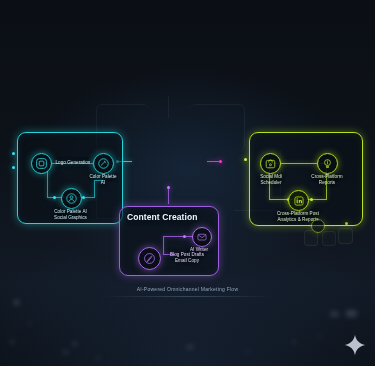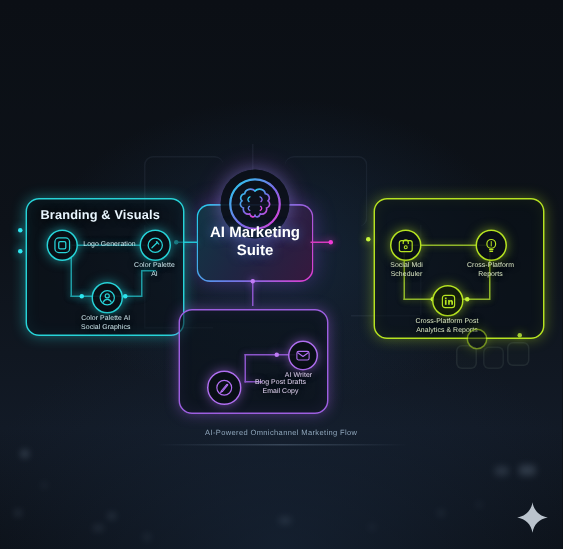--- a/index.html
+++ b/index.html
@@ -114,50 +114,29 @@
   <div class="bokeh sq" style="left:72px;top:342px;width:5px;height:4px;opacity:.20;"></div>
   <div class="bokeh sq" style="left:62px;top:350px;width:7px;height:4px;opacity:.14;"></div>
   <div class="bokeh sq" style="left:186px;top:345px;width:8px;height:4px;opacity:.17;"></div>
   <div class="bokeh" style="left:96px;top:356px;width:4px;height:4px;opacity:.16;"></div>
   <div class="bokeh" style="left:292px;top:340px;width:4px;height:4px;opacity:.14;"></div>
   <div class="bokeh sq" style="left:330px;top:311px;width:9px;height:6px;opacity:.18;"></div>
   <div class="bokeh sq" style="left:346px;top:310px;width:11px;height:7px;opacity:.22;"></div>
   <div class="bokeh" style="left:318px;top:335px;width:3px;height:3px;opacity:.16;"></div>
   <div class="bokeh" style="left:246px;top:350px;width:4px;height:3px;opacity:.12;"></div>
 
-  <div class="hub">
-    <div class="brain">
-      <svg width="46" height="46" viewBox="0 0 46 46">
-        <defs>
-          <linearGradient id="gbrain" x1="0" y1="0" x2="1" y2="1">
-            <stop offset="0%" stop-color="#22d3ee"></stop>
-            <stop offset="55%" stop-color="#7b6ae8"></stop>
-            <stop offset="100%" stop-color="#f23ad6"></stop>
-          </linearGradient>
-        </defs>
-        <circle cx="23" cy="23" r="16.5" fill="none" stroke="url(#gbrain)" stroke-width="1.5"></circle>
-        <path d="M23 13.5v19" stroke="url(#gbrain)" stroke-width="1.2" fill="none"></path>
-        <path d="M23 14.3c-2.2-2.1-6.4-1.3-6.9 1.9-2.6.3-3.4 3.2-1.8 4.7-1.7 1.3-1.3 4.2 1 4.8-.6 2.6 1.8 4.7 4.2 3.9.7 2.2 3.2 2.7 3.5.9" stroke="url(#gbrain)" stroke-width="1.1" fill="none" stroke-linecap="round"></path>
-        <path d="M23 14.3c2.2-2.1 6.4-1.3 6.9 1.9 2.6.3 3.4 3.2 1.8 4.7 1.7 1.3 1.3 4.2-1 4.8.6 2.6-1.8 4.7-4.2 3.9-.7 2.2-3.2 2.7-3.5.9" stroke="url(#gbrain)" stroke-width="1.1" fill="none" stroke-linecap="round"></path>
-        <path d="M19.6 18.2c-1.5.5-1.7 2.4-.6 3.2M26.4 18.2c1.5.5 1.7 2.4.6 3.2M19.3 24.6c-1.1.6-1 2.3.2 2.7M26.7 24.6c1.1.6 1 2.3-.2 2.7" stroke="url(#gbrain)" stroke-width=".9" fill="none" stroke-linecap="round"></path>
-      </svg>
-    </div>
-    <div class="hub-label">AI Marketing
-Suite</div>
-  </div>
 
   <div class="conn teal" style="position:absolute;left:118px;top:161px;width:14px;height:1.4px;"></div>
   <div class="dot teal" style="left:116px;top:159.5px;"></div>
   <div class="conn magenta" style="position:absolute;left:207px;top:161px;width:14px;height:1.4px;"></div>
   <div class="dot magenta" style="left:219px;top:159.5px;"></div>
   <div class="conn violet" style="position:absolute;left:168px;top:186px;width:1.4px;height:18px;"></div>
   <div class="dot violet" style="left:167px;top:186px;"></div>
 
   <div class="panel cyan" style="left:17px;top:132px;width:104px;height:90px;"></div>
-  <div class="panel-title" style="left:27px;top:138px;">Branding &amp; Visuals</div>
 
   <div class="conn cyan" style="left:47px;top:163px;width:50px;height:1px;"></div>
   <div class="conn cyan" style="left:47px;top:163px;width:1px;height:35px;"></div>
   <div class="conn cyan" style="left:47px;top:197px;width:47px;height:1px;"></div>
   <div class="conn cyan" style="left:94px;top:180px;width:1px;height:18px;"></div>
   <div class="conn cyan" style="left:94px;top:180px;width:10px;height:1px;"></div>
   <div class="dot teal" style="left:53px;top:195.5px;"></div>
   <div class="dot teal" style="left:82px;top:195.5px;"></div>
   <div class="dot teal" style="left:12px;top:152px;"></div>
   <div class="dot teal" style="left:12px;top:166px;"></div>
@@ -231,20 +210,21 @@
   <div class="nlabel lime" style="left:256px;top:211px;width:84px;">Cross-Platform Post
 Analytics &amp; Reports</div>
 
   <div class="appicon" style="left:304px;top:230px;width:12px;height:14px;opacity:.30;"></div>
   <div class="appicon" style="left:322px;top:231px;width:12px;height:13px;opacity:.26;"></div>
   <div class="appicon" style="left:338px;top:228px;width:13px;height:14px;opacity:.30;"></div>
   <div class="node lime" style="left:311px;top:219px;width:12px;height:12px;opacity:.55;"></div>
   <div class="dot lime" style="left:345px;top:222px;opacity:.8;"></div>
 
   <div class="panel violet" style="left:119px;top:206px;width:98px;height:68px;"></div>
+  <div class="panel-title" style="left:127px;top:212px;">Content Creation</div>
 
   <div class="conn violet" style="left:163px;top:236px;width:34px;height:1px;"></div>
   <div class="conn violet" style="left:163px;top:236px;width:1px;height:19px;"></div>
   <div class="conn violet" style="left:163px;top:254px;width:12px;height:1px;"></div>
   <div class="dot violet" style="left:183px;top:234.5px;"></div>
 
   <div class="node violet" style="left:192px;top:227px;width:18px;height:18px;">
     <svg width="12" height="12" viewBox="0 0 20 20">
       <rect x="3.2" y="5.4" width="13.6" height="9.6" rx="2" fill="none" stroke="#b06ef0" stroke-width="1.2"></rect>
       <path d="M3.8 6.6 10 11.1l6.2-4.5" fill="none" stroke="#b06ef0" stroke-width="1.2" stroke-linejoin="round"></path>

